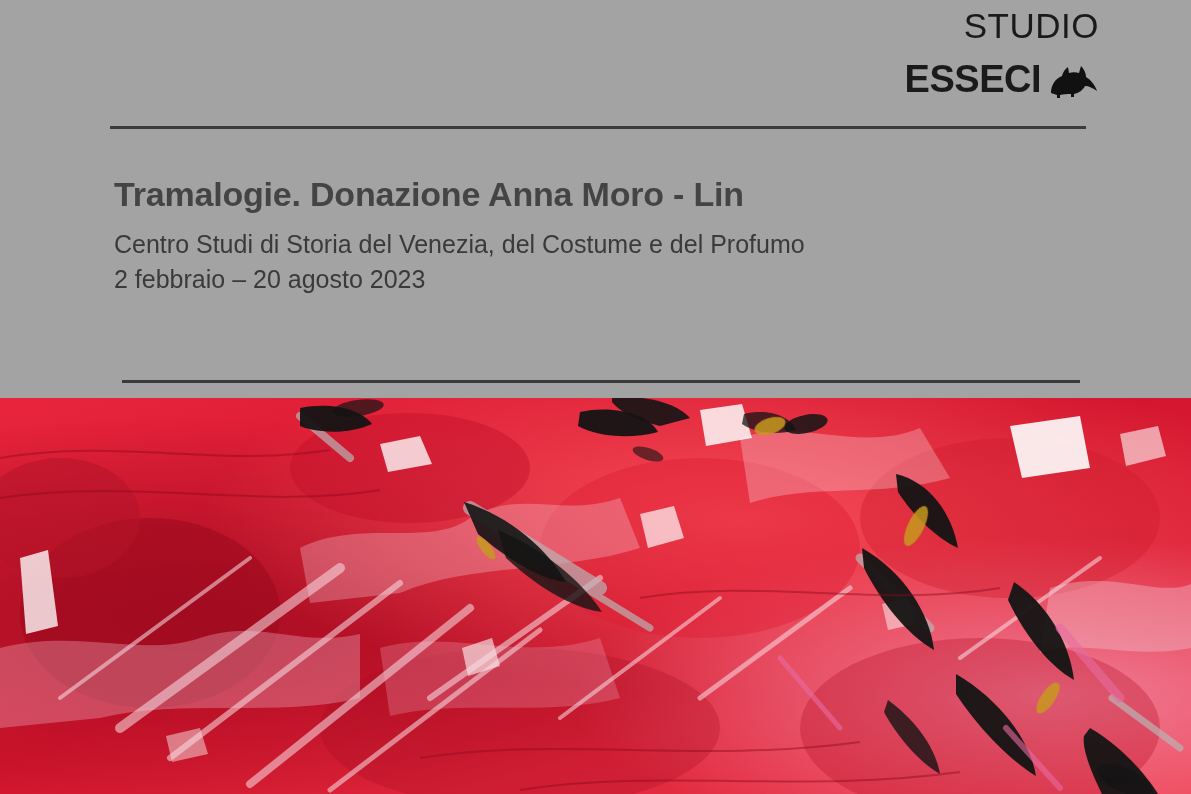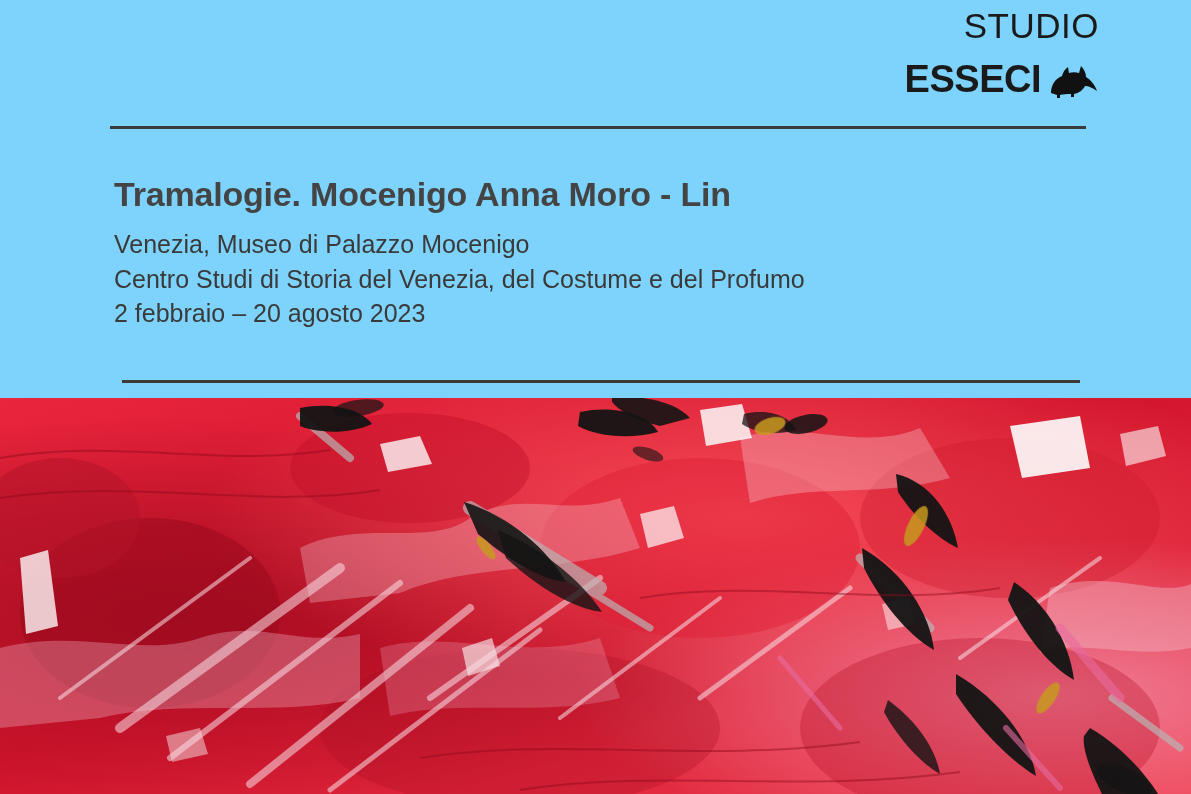--- a/index.html
+++ b/index.html
@@ -11,21 +11,21 @@
     width: 1191px;
     height: 794px;
     overflow: hidden;
     font-family: "Liberation Sans", sans-serif;
     color: #2e2e2e;
   }
   .page {
     position: relative;
     width: 1191px;
     height: 794px;
-    background: #7dd3fc;
+    background: #a3a3a3;
   }
 
   
   .logo-block {
     position: absolute;
     top: 8px;
     right: 92px;
     text-align: right;
     line-height: 1;
     color: #1a1a1a;
@@ -113,22 +113,21 @@
         <svg width="56" height="40" viewBox="0 0 56 40" aria-hidden="true">
           <path fill="#111111" d="M8 34 C8 26 12 20 19 17 C20 13 22 10 25 8 L26 14 C29 13 33 13 36 14 L38 7 C41 10 43 14 43 18 C48 21 52 26 54 32 C50 29 46 27 42 27 C40 31 36 34 31 35 L31 38 L28 38 L28 35 C24 35 20 35 17 36 L17 39 L14 39 L14 36 C12 35 10 35 8 34 Z"></path>
         </svg>
       </span>
     </div>
   </div>
 
   <div class="rule rule-top"></div>
 
   <div class="text-block">
-    <h1 class="title">Tramalogie. Mocenigo Anna Moro - Lin</h1>
-    <p class="subline">Venezia, Museo di Palazzo Mocenigo</p>
+    <h1 class="title">Tramalogie. Donazione Anna Moro - Lin</h1>
     <p class="subline">Centro Studi di Storia del Venezia, del Costume e del Profumo</p>
     <p class="subline">2 febbraio – 20 agosto 2023</p>
   </div>
 
   <div class="rule rule-bottom"></div>
 
   <div class="artwork">
     <svg width="1191" height="396" viewBox="0 0 1191 396" preserveAspectRatio="none" aria-hidden="true">
       <defs>
         <linearGradient id="bg1" x1="0" y1="0" x2="1" y2="1">

